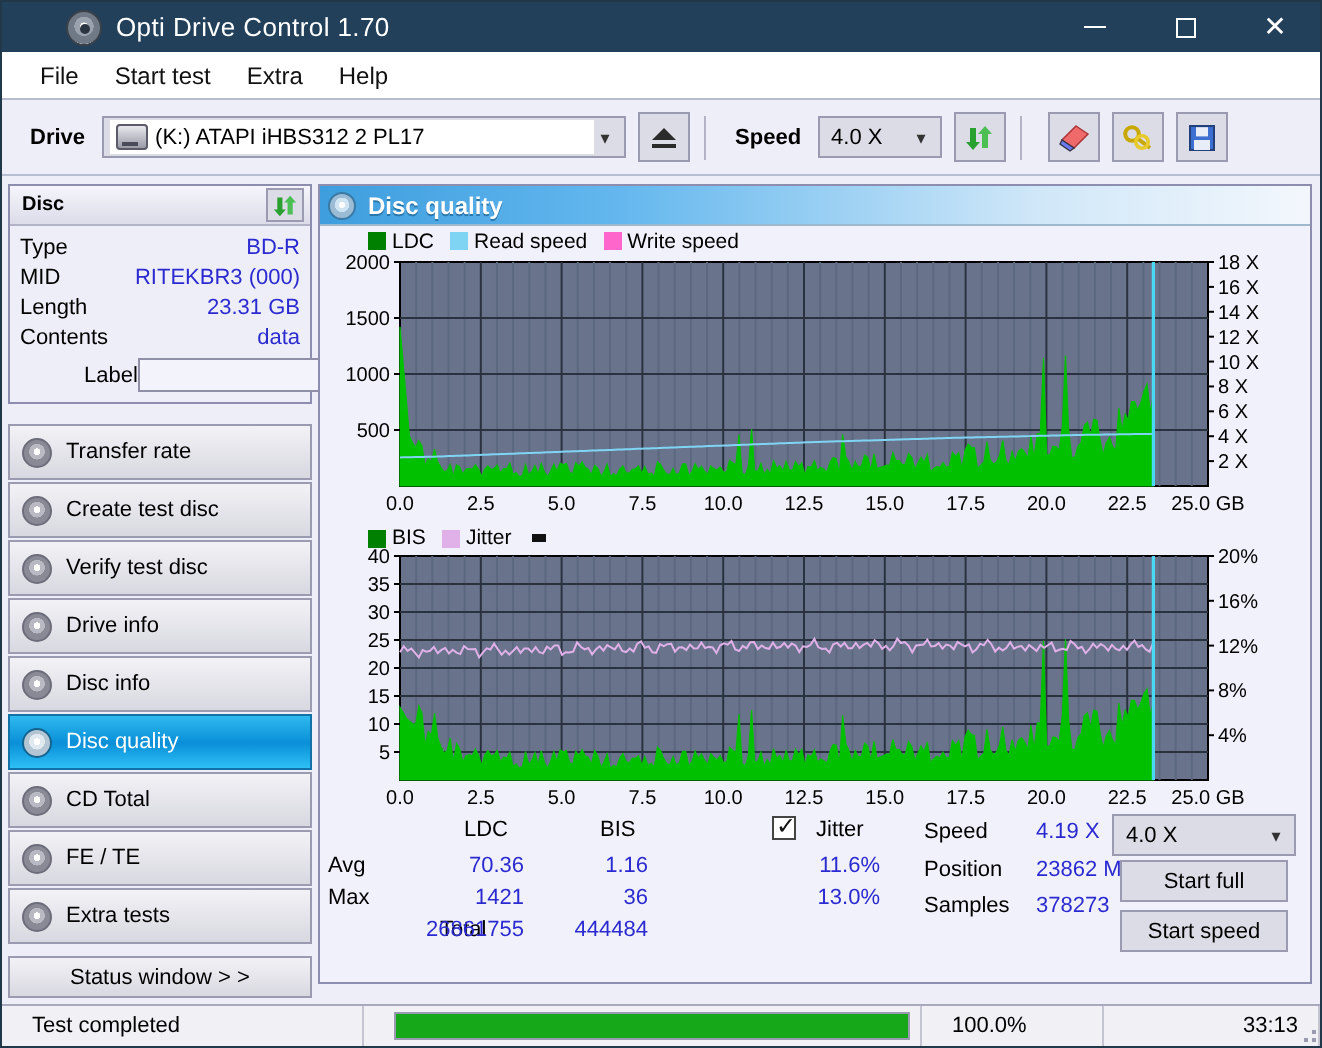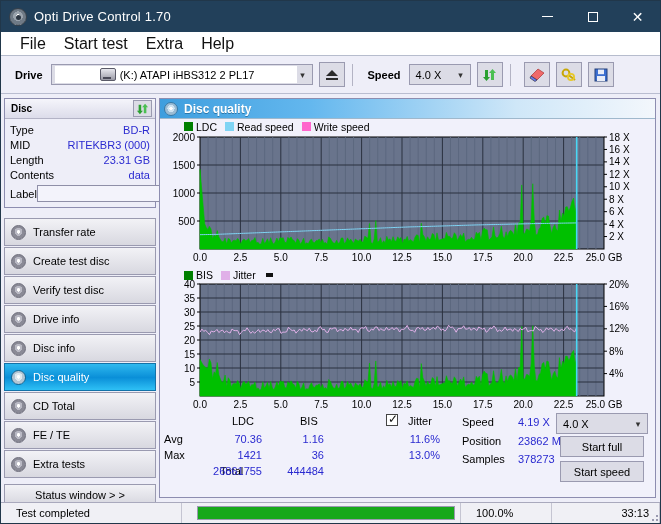--- a/index.html
+++ b/index.html
@@ -14,23 +14,24 @@
   #app {
     position: relative;
     width: 661px; height: 524px;
     border: 1px solid #21374a;
     background: #eeeef8;
     overflow: hidden;
   }
 
   
   #titlebar {
-    height: 31px; background: #22405a;
+    height: 25px; background: #22405a;
     display: flex; align-items: center;
     color: #fff;
+    padding-left: 24px;
   }
   #titlebar .tb-icon {
     width: 18px; height: 18px; margin-left: 8px; margin-right: 7px;
     border-radius: 50%;
     background: radial-gradient(circle at 50% 45%, #fdfdfd 0 16%, #9aa3ad 17% 40%, #6f7a86 41% 72%, #cfd6dd 73% 100%);
     border: 1px solid #39414a;
     position: relative;
   }
   #titlebar .tb-icon::after {
     content:""; position:absolute; left:6px; top:6px; width:5px; height:5px;
@@ -44,37 +45,37 @@
   }
   .glyph-min { width:11px; height:1px; background:#fff; display:block; }
   .glyph-max { width:10px; height:10px; border:1px solid #fff; display:block; }
   .glyph-close { font-size:14px; line-height:14px; font-family:"DejaVu Sans", sans-serif; }
 
   
   #menubar {
     height: 24px; background:#fff; display:flex; align-items:center;
     padding-left: 10px; border-bottom: 1px solid #b6bccd;
   }
-  #menubar .mi { padding: 2px 9px; font-size: 16px; color:#111; }
+  #menubar .mi { padding: 2px 9px; font-size: 12px; color:#111; }
 
   
   #toolbar {
     height: 38px; background:#eeeef8; display:flex; align-items:center;
     padding: 0 6px; border-bottom:1px solid #b9bdd0;
   }
   .tb-label { font-weight:bold; font-size:11px; color:#000; margin:0 8px 0 8px; }
   .combo {
     height: 21px; background:#dcdce6; border:1px solid #9a9ab0;
     display:flex; align-items:center; padding:0 3px; color:#000; font-size:11px;
     position:relative;
   }
   .combo .cv { flex:1; padding-left:3px; white-space:nowrap; overflow:hidden; }
   .combo .chev { width:12px; text-align:center; font-size:9px; color:#333; }
   #drive-combo { width: 262px; }
-  #drive-combo .cv { background:#fff; height:17px; display:flex; align-items:center;justify-content:center; }
+  #drive-combo .cv { background:#fff; height:17px; display:flex; align-items:center; }
   #speed-combo { width: 62px; }
   .tbtn {
     width: 26px; height: 25px; background:#dcdce6; border:1px solid #9a9ab0;
     display:flex; align-items:center; justify-content:center; margin-left:6px;
   }
   .sep { width:1px; height:22px; background:#b3b3c4; margin:0 7px; }
   .drv-ico {
     width:16px; height:13px; margin-right:4px; flex:none;
     background: linear-gradient(#e8e8ee,#9a9aa6);
     border:1px solid #5a5a68; border-radius:2px; position:relative;
@@ -94,21 +95,21 @@
   .panel-hd .ptitle { font-weight:bold; font-size:10px; flex:1; padding-left:3px; }
   .mini-btn {
     width:19px; height:17px; background:#dcdce6; border:1px solid #9a9ab0;
     display:flex;align-items:center;justify-content:center;
   }
   .disc-rows { padding: 3px 5px 4px 5px; }
   .drow { display:flex; align-items:center; height:15px; font-size:11px; }
   .drow .k { color:#000; width:56px; }
   .drow .v { color:#2a2ad0; flex:1; text-align:right; }
   .label-row { display:flex; align-items:center; margin-top:2px; }
-  .label-row .k { width:36px; font-size:11px; }
+  .label-row .k { width:36px; font-size:11px;margin-left:32px; }
   .label-input {
     flex:1; height:17px; background:#f3f3fb; border:1px solid #8f8fa8; margin-right:3px;
   }
   .cd-btn { width:21px; height:19px; background:#dcdce6; border:1px solid #9a9ab0;
     display:flex;align-items:center;justify-content:center; }
   .cd-ico { width:13px;height:13px;border-radius:50%;
     background: radial-gradient(circle at 50% 45%, #fff 0 18%, #ddd96a 19% 42%, #c9c44f 43% 74%, #efeeb0 75% 100%);
     border:1px solid #8a8750; }
 
   .nav { margin-top: 10px; }

